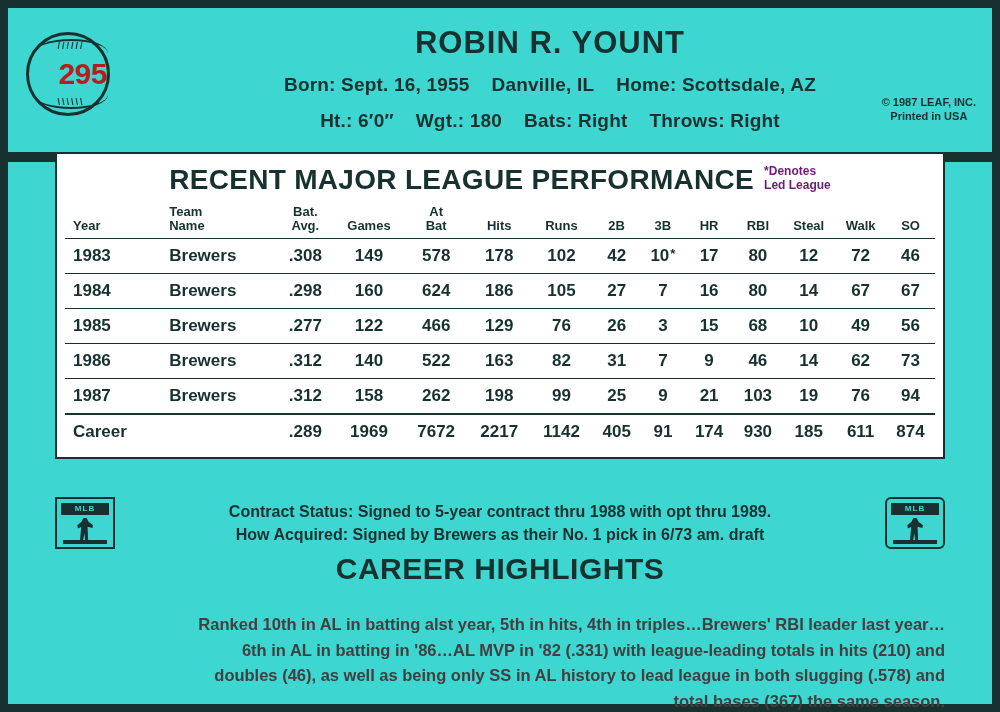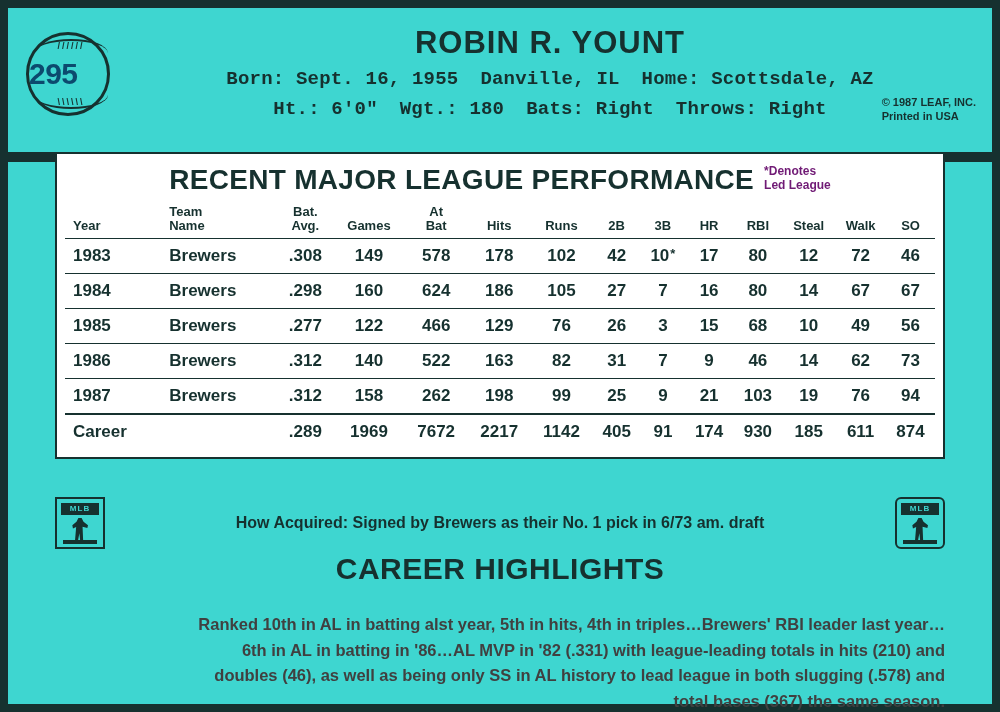--- a/index.html
+++ b/index.html
@@ -61,25 +61,25 @@
     width: 84px;
     height: 84px;
     border-radius: 50%;
     background: #3ed6d0;
     border: 3px solid #16312f;
     box-sizing: border-box;
   }
   .ball .num {
     position: absolute;
     width: 100%;
-    text-align: left;
+    text-align: right;
     top: 22px;
     font-size: 30px;
     font-weight: bold;
-    color: #0c4a6e;
+    color: #b91c1c;
     letter-spacing: -0.5px;
   }
   .ball .stitch {
     position: absolute;
     left: 5px;
     width: 74px;
     height: 12px;
     border: 2px solid #16312f;
     border-left: none;
     border-right: none;
@@ -112,30 +112,29 @@
   }
   .player-name {
     font-size: 31px;
     font-weight: bold;
     letter-spacing: 1px;
     line-height: 1.1;
   }
   .bio-line {
     font-size: 19px;
     font-weight: bold;
-    margin-top: 8px;
+    margin-top: 14px;
     letter-spacing: 0.2px;
-    font-family: Liberation Mono, monospace;
   }
   .bio-line span.gap { display: inline-block; width: 22px; }
   .copyright {
     position: absolute;
     right: 24px;
     top: 96px;
-    text-align: left;
+    text-align: center;
     font-size: 11px;
     font-weight: bold;
     color: #16312f;
     line-height: 1.25;
   }
 
   
   .panel {
     position: absolute;
     left: 55px;
@@ -219,21 +218,21 @@
     color: #16312f;
   }
   .contract-text {
     flex: 1;
     text-align: center;
     font-size: 16px;
     font-weight: bold;
     line-height: 1.45;
   }
   .logo-mlb, .logo-mlbpa {
-    width: 50px;
+    width: 60px;
     height: 52px;
     border: 2px solid #16312f;
     box-sizing: border-box;
     position: relative;
     background: #3ed6d0;
     flex: 0 0 auto;
   }
   .logo-mlbpa { border-radius: 6px; }
   .logo-cap {
     position: absolute;
@@ -455,20 +454,21 @@
     </table>
   </div>
 
   <div class="contract">
     <div class="logo-mlb">
       <div class="logo-cap">MLB</div>
       <div class="logo-figure"></div>
       <div class="logo-base"></div>
     </div>
     <div class="contract-text">
+      <div>Contract Status: Signed to 5-year contract thru 1988 with opt thru 1989.</div>
       <div>How Acquired: Signed by Brewers as their No. 1 pick in 6/73 am. draft</div>
     </div>
     <div class="logo-mlbpa">
       <div class="logo-cap">MLB</div>
       <div class="logo-figure"></div>
       <div class="logo-base"></div>
     </div>
   </div>
 
   <div class="ch-title">CAREER HIGHLIGHTS</div>

